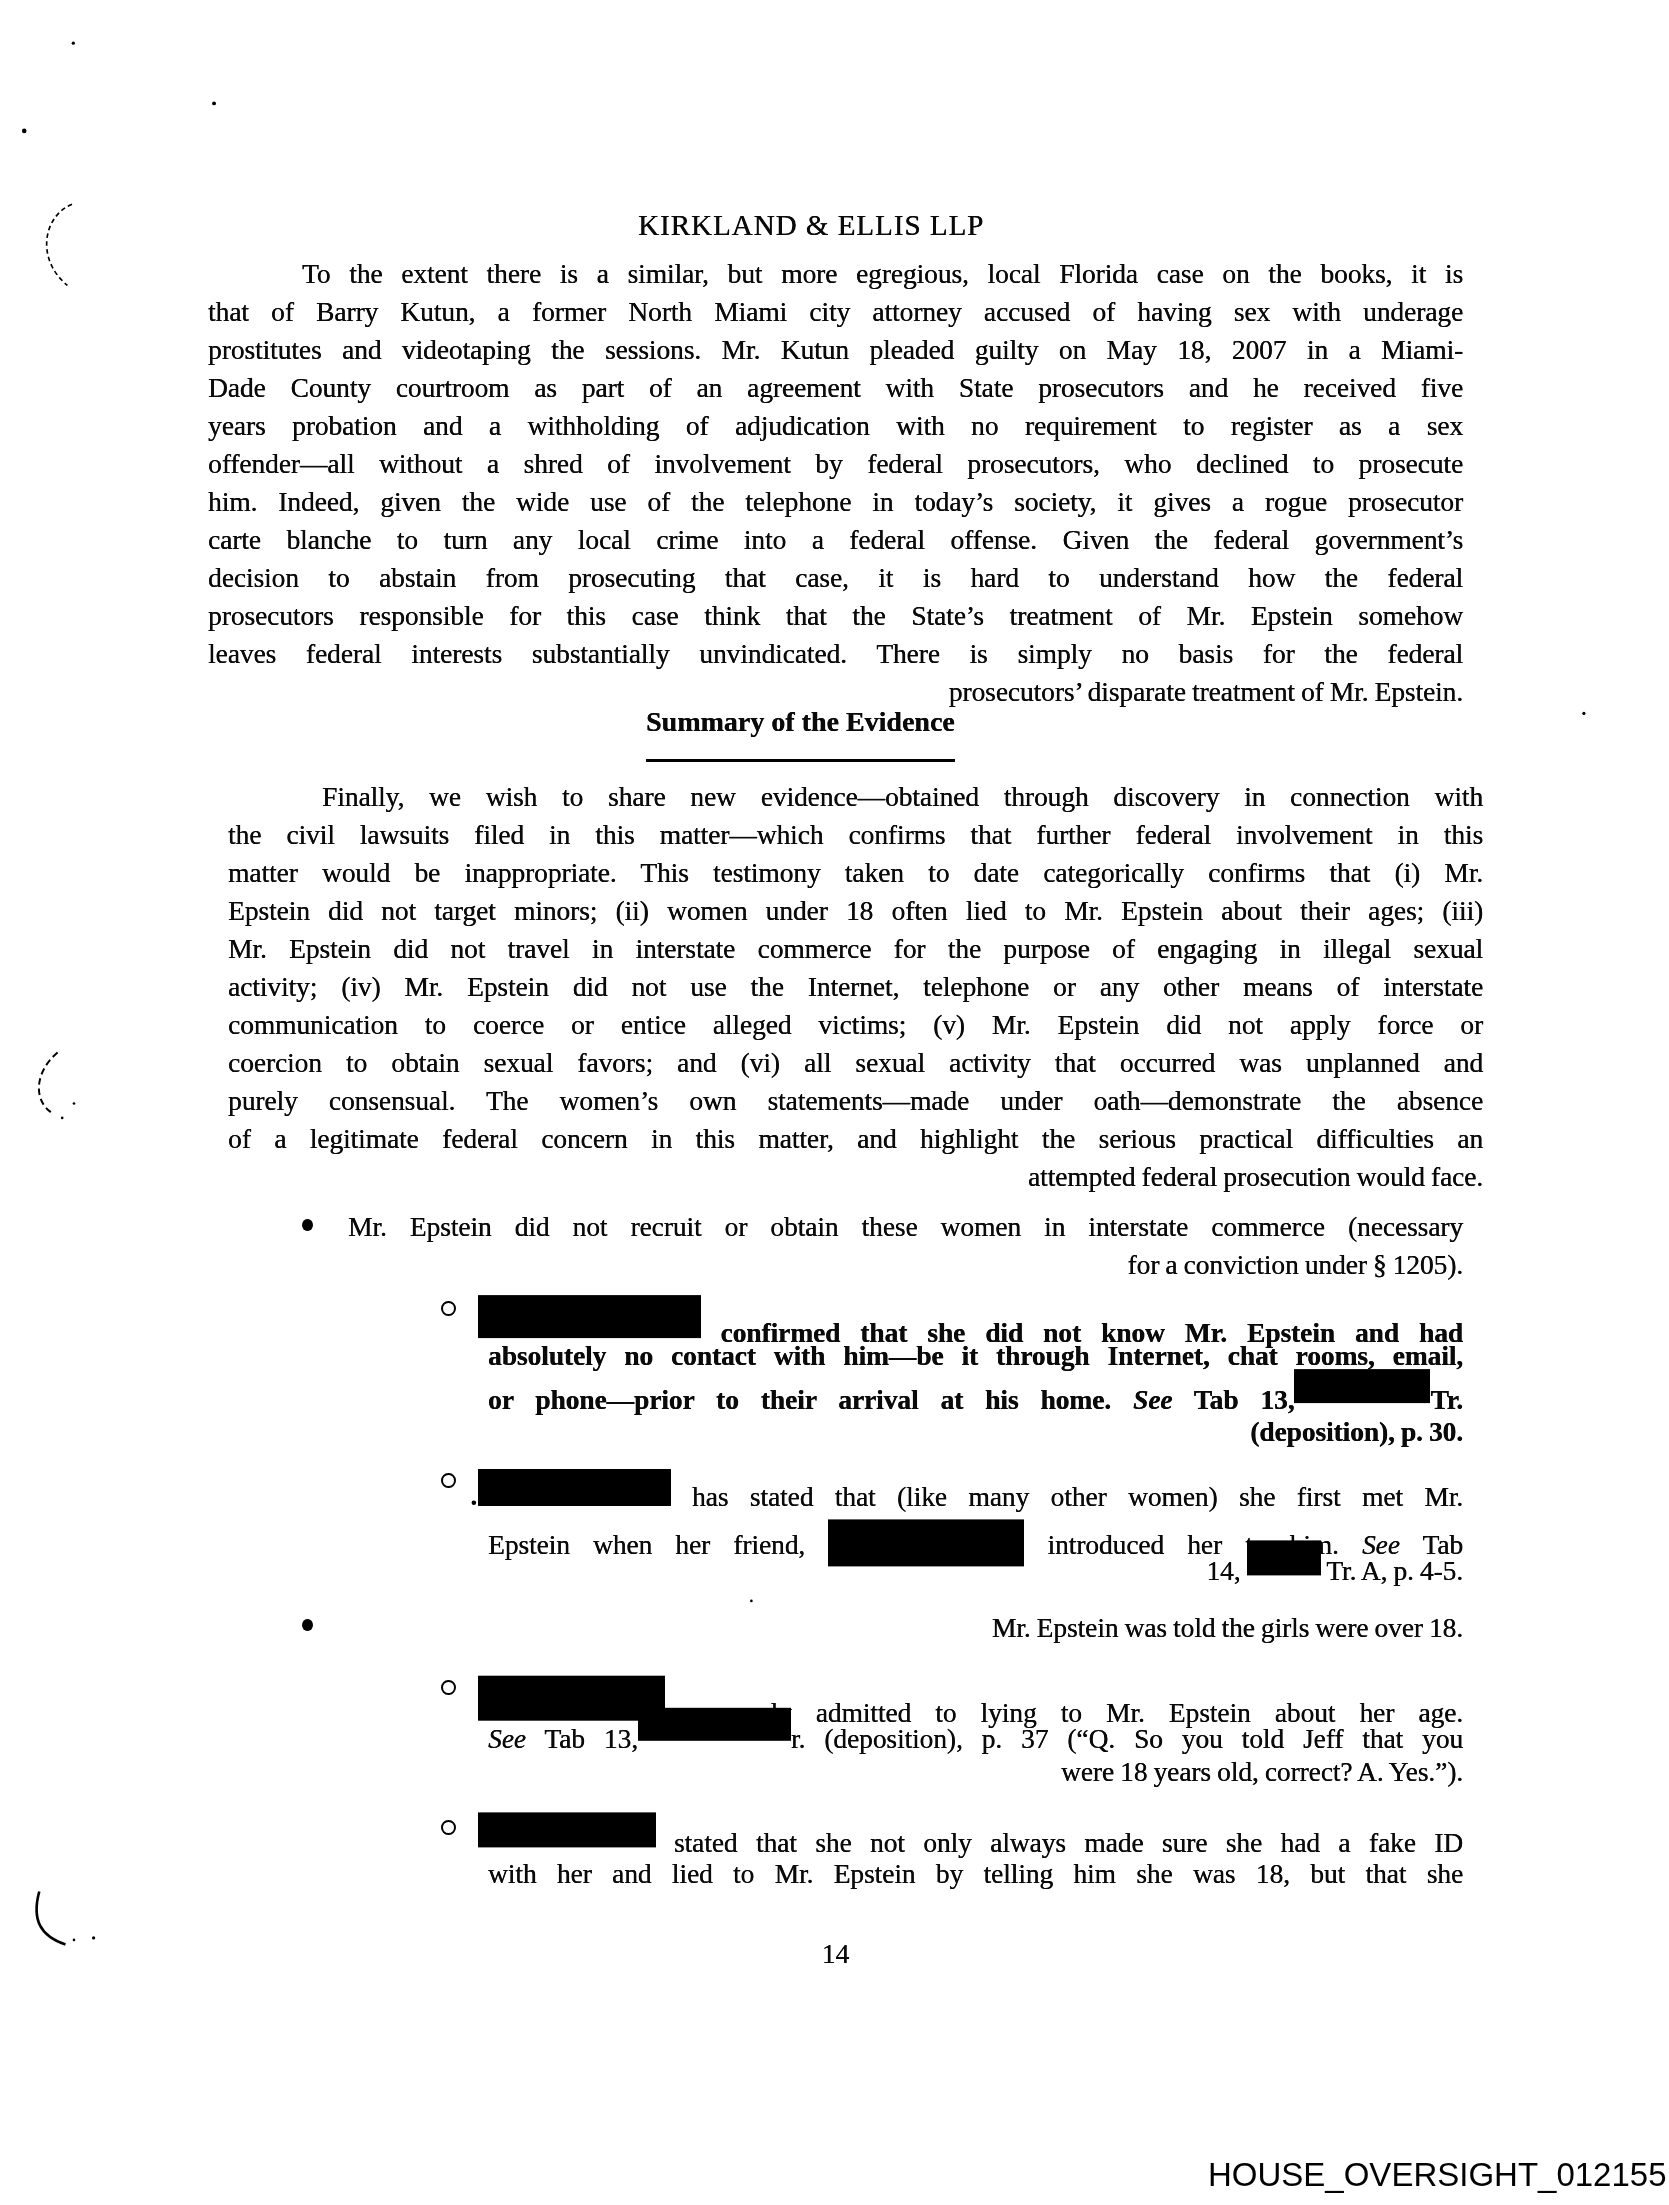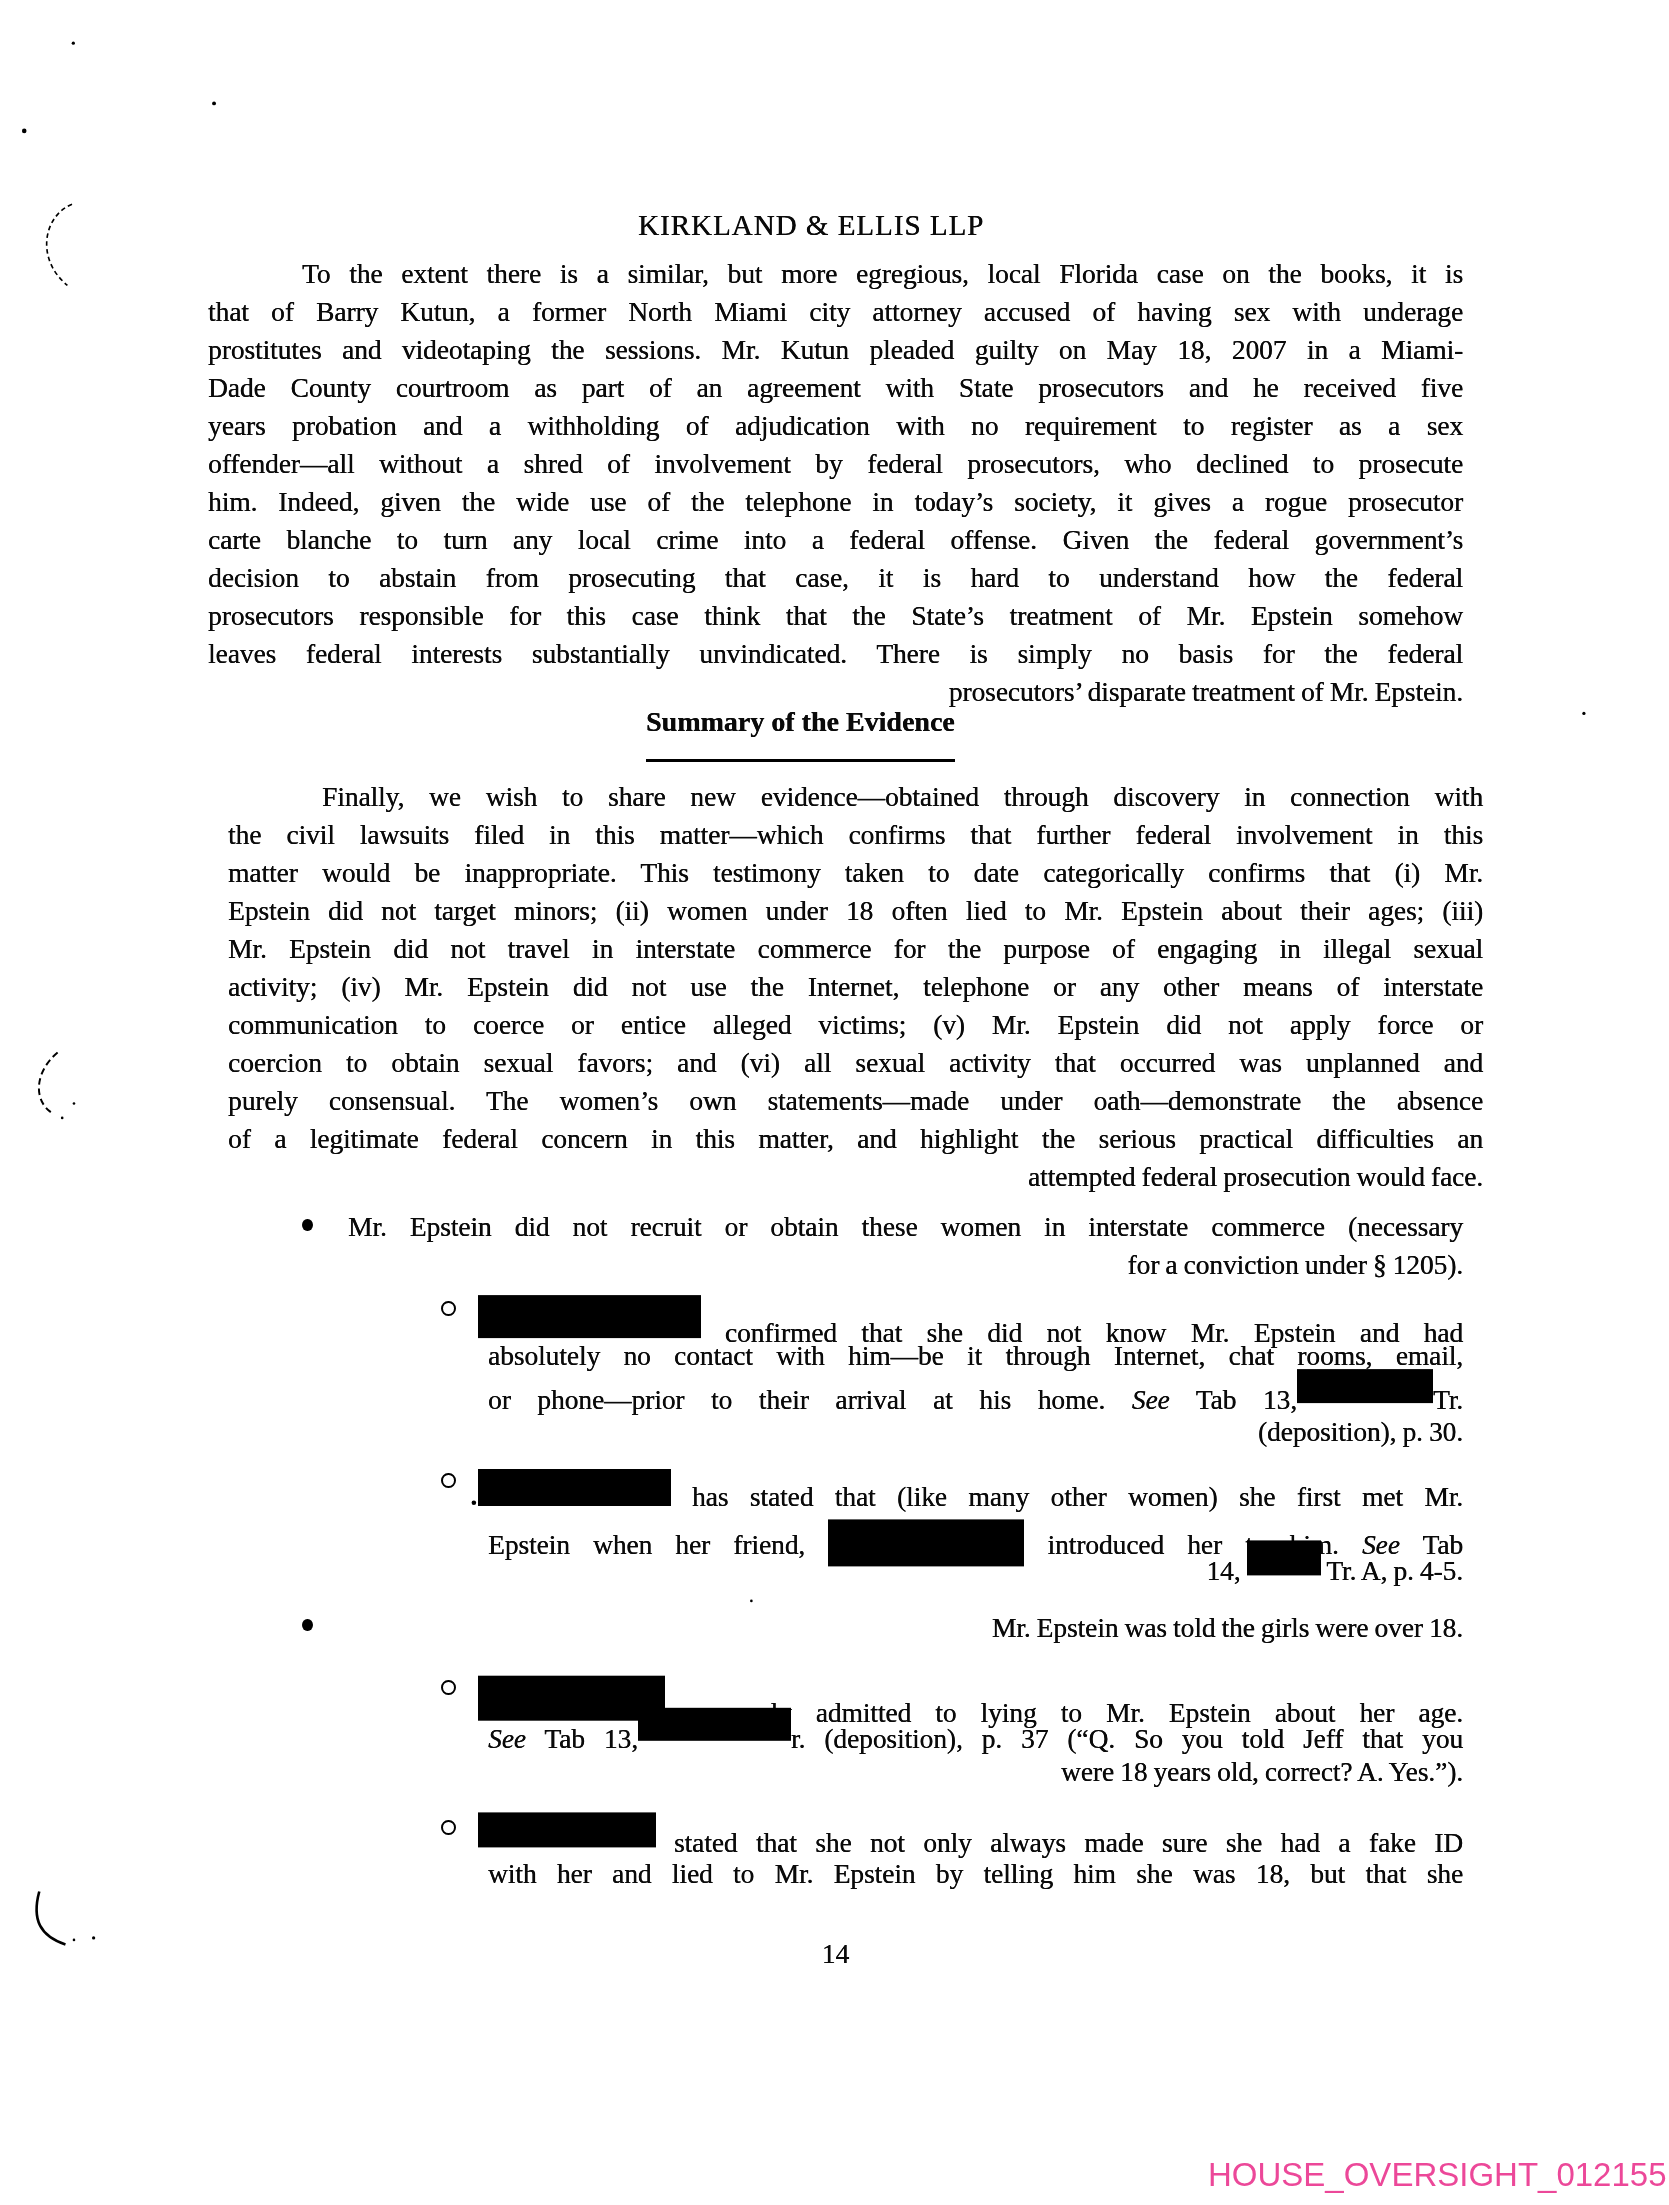--- a/index.html
+++ b/index.html
@@ -45,21 +45,21 @@
     white-space:nowrap;
   }
   #page-number{
     position:absolute;left:208px;top:1938px;width:1255px;
     text-align:center;font-size:27.5px;
     text-shadow:0.3px 0 0 currentColor;
   }
   #bates-number{
     position:absolute;left:1208px;top:2156px;
     font-family:"Liberation Sans", sans-serif;
-    font-size:33px;color:#ec4899;
+    font-size:33px;color:#000000;
     letter-spacing:0px;white-space:nowrap;
   }
   .bullet-dot{
     position:absolute;width:10.5px;height:11.8px;
     background:#000;border-radius:50%;
   }
   .sub-bullet-circle{
     position:absolute;width:10.5px;height:11px;
     border:2.9px solid #000;border-radius:50%;
     background:transparent;
@@ -102,21 +102,21 @@
     <div class="tline ll"><span>attempted federal prosecution would face.</span></div>
   </div>
 
 <div class="bullet-dot" style="left:302px;top:1219px;"></div>
 <div class="tblock" style="left:348px;top:1208px;width:1115px;">
     <div class="tline jl"><span>Mr. Epstein did not recruit or obtain these women in interstate commerce (necessary</span></div>
     <div class="tline ll"><span>for a conviction under § 1205).</span></div>
   </div>
 
 <div class="sub-bullet-circle" style="left:441px;top:1301px;"></div>
-<div class="tblock" style="left:488px;top:1299px;width:975px;">
+<div class="tblock" style="left:488px;top:1299px;width:975px;font-weight:bold;">
     <div class="tline jl"><span class="redact" style="width: 223px; height: 43px; transform: translateY(-3.9px);"></span><span> confirmed that she did not know Mr. Epstein and had</span></div>
     <div class="tline jl"><span>absolutely no contact with him—be it through Internet, chat rooms, email,</span></div>
     <div class="tline jl"><span>or phone—prior to their arrival at his home.  </span><span class="it">See</span><span> Tab 13,</span><span class="redact" style="width: 136px; height: 34px; transform: translateY(-5.9px);"></span><span>Tr.</span></div>
     <div class="tline ll"><span>(deposition), p. 30.</span></div>
   </div>
 
 <div class="sub-bullet-circle" style="left:441px;top:1473px;"></div>
 <div class="tblock" style="left:488px;top:1469px;width:975px;">
     <div class="tline jl"><span class="redact" style="width: 193px; height: 37px; transform: translateY(0px);"></span><span> has stated that (like many other women) she first met Mr.</span></div>
     <div class="tline jl"><span>Epstein when her friend, </span><span class="redact" style="width: 196px; height: 47px; transform: translateY(12.4px);"></span><span> introduced her to him.  </span><span class="it">See</span><span> Tab</span></div>

